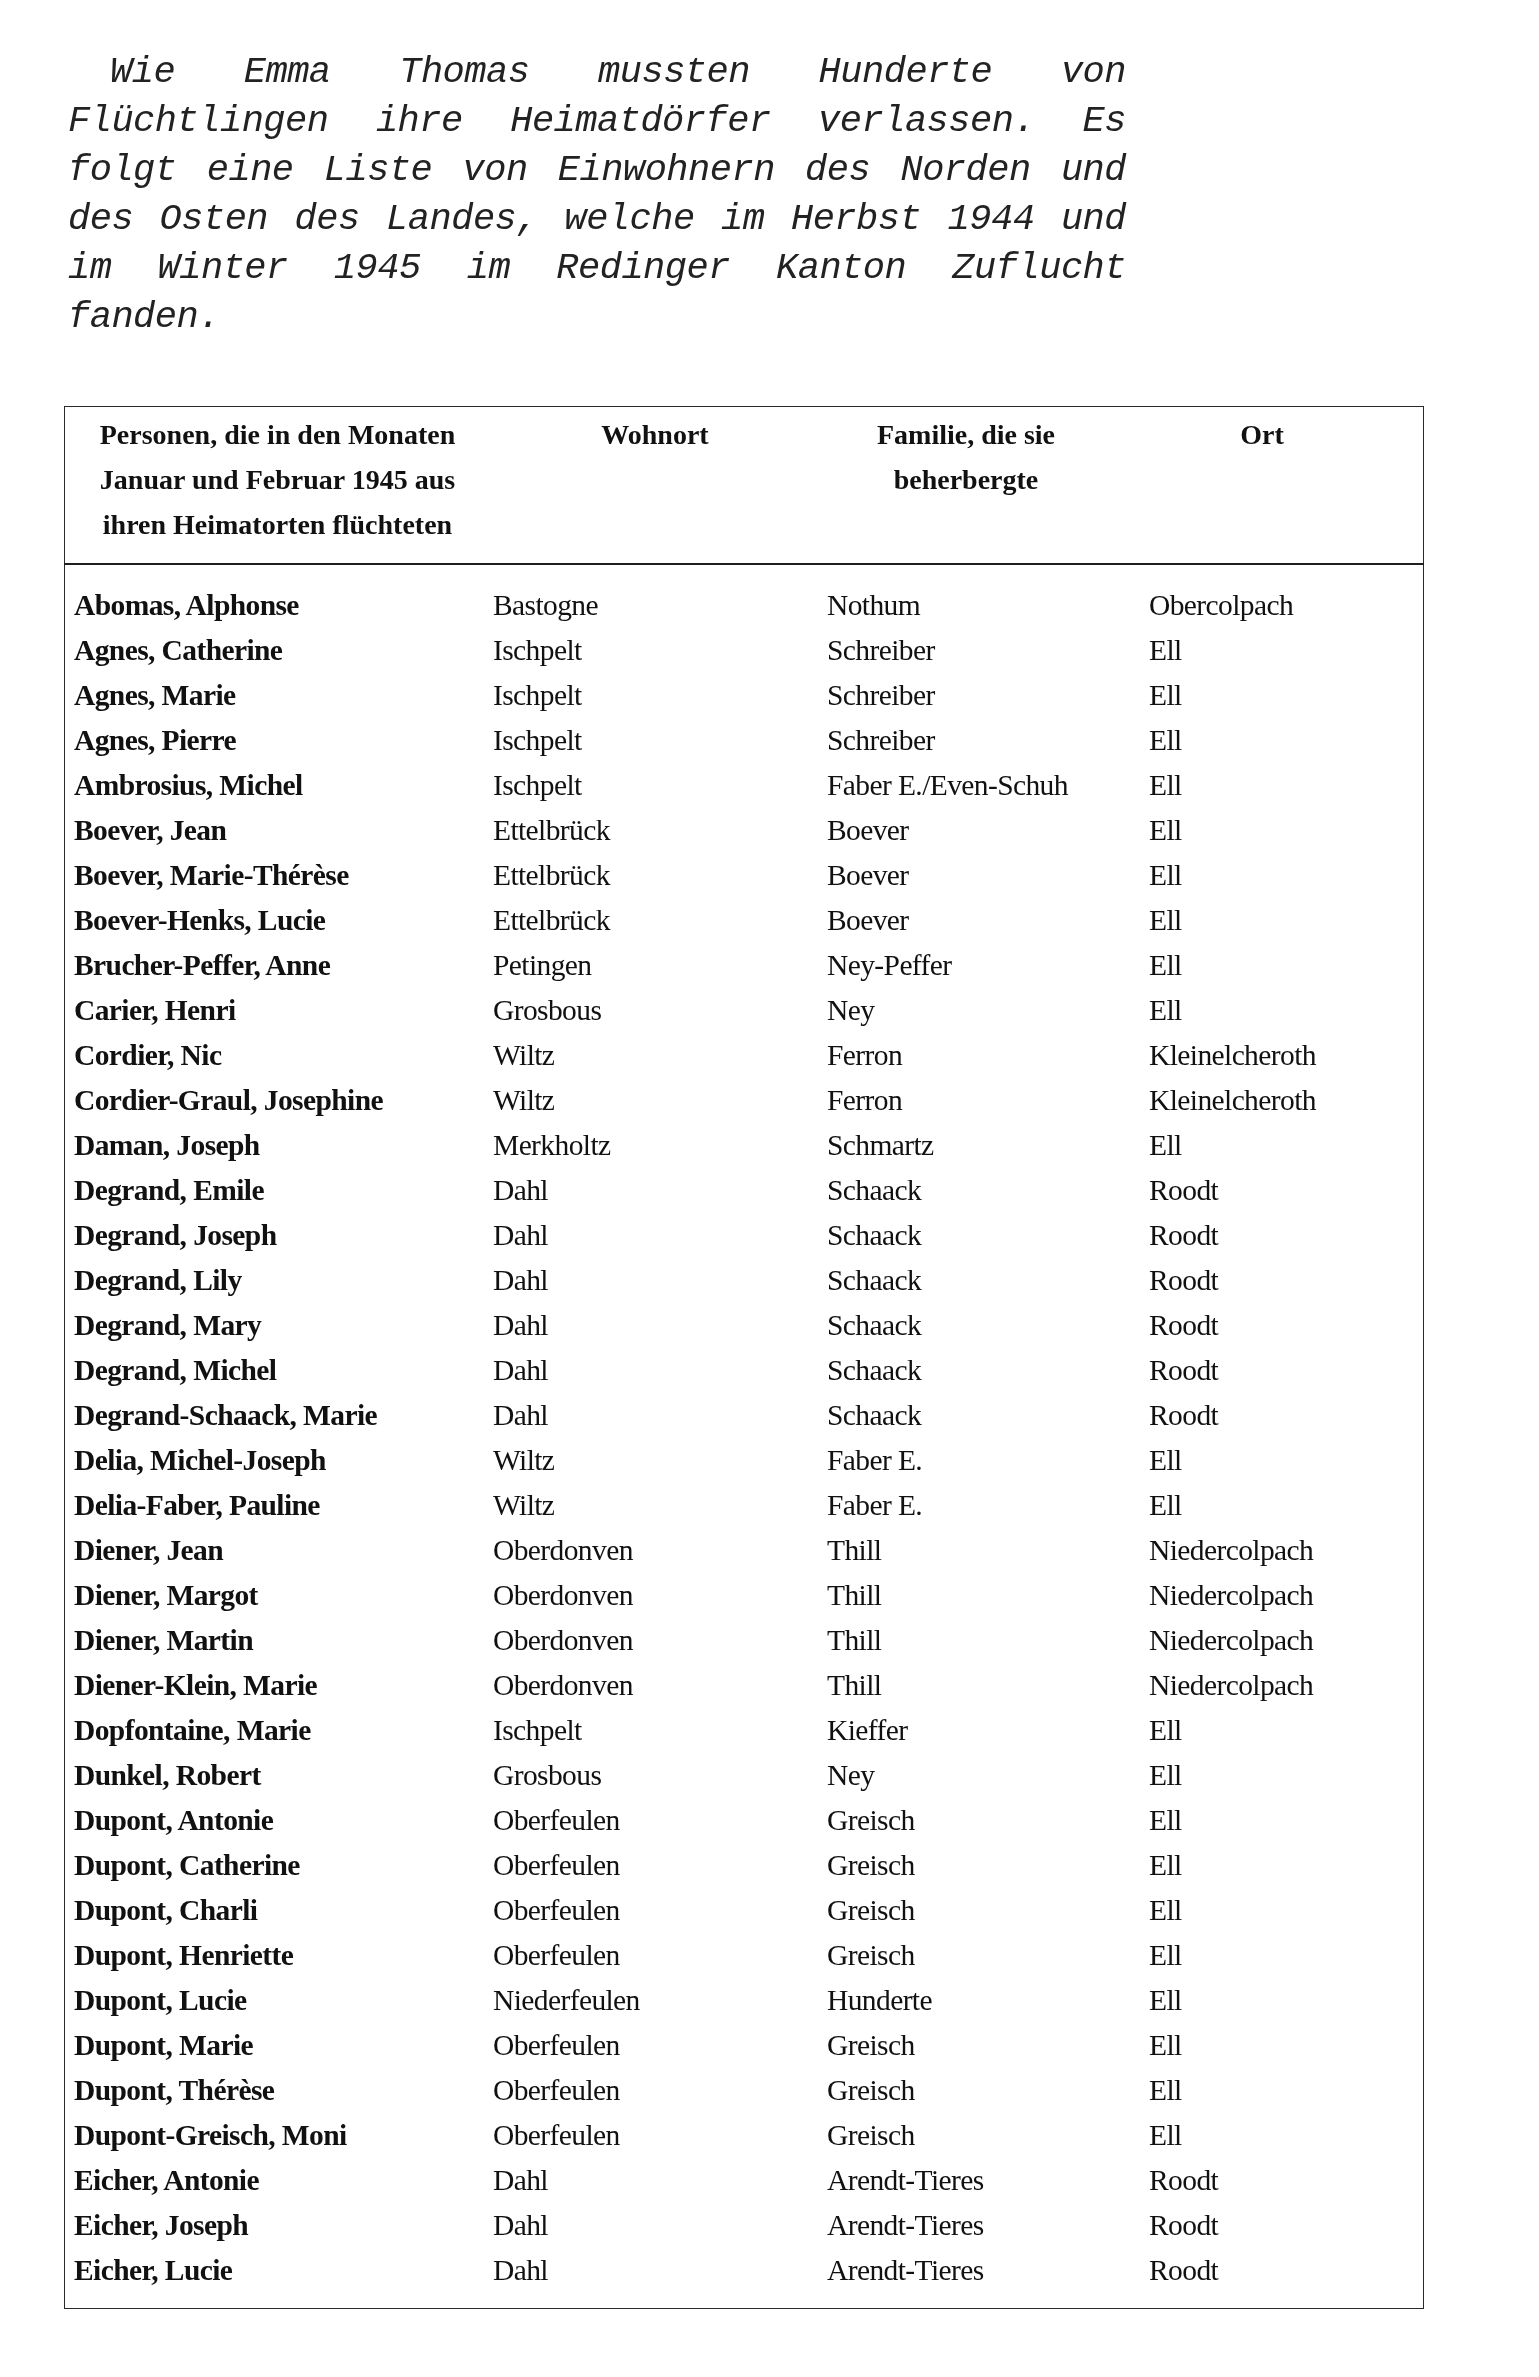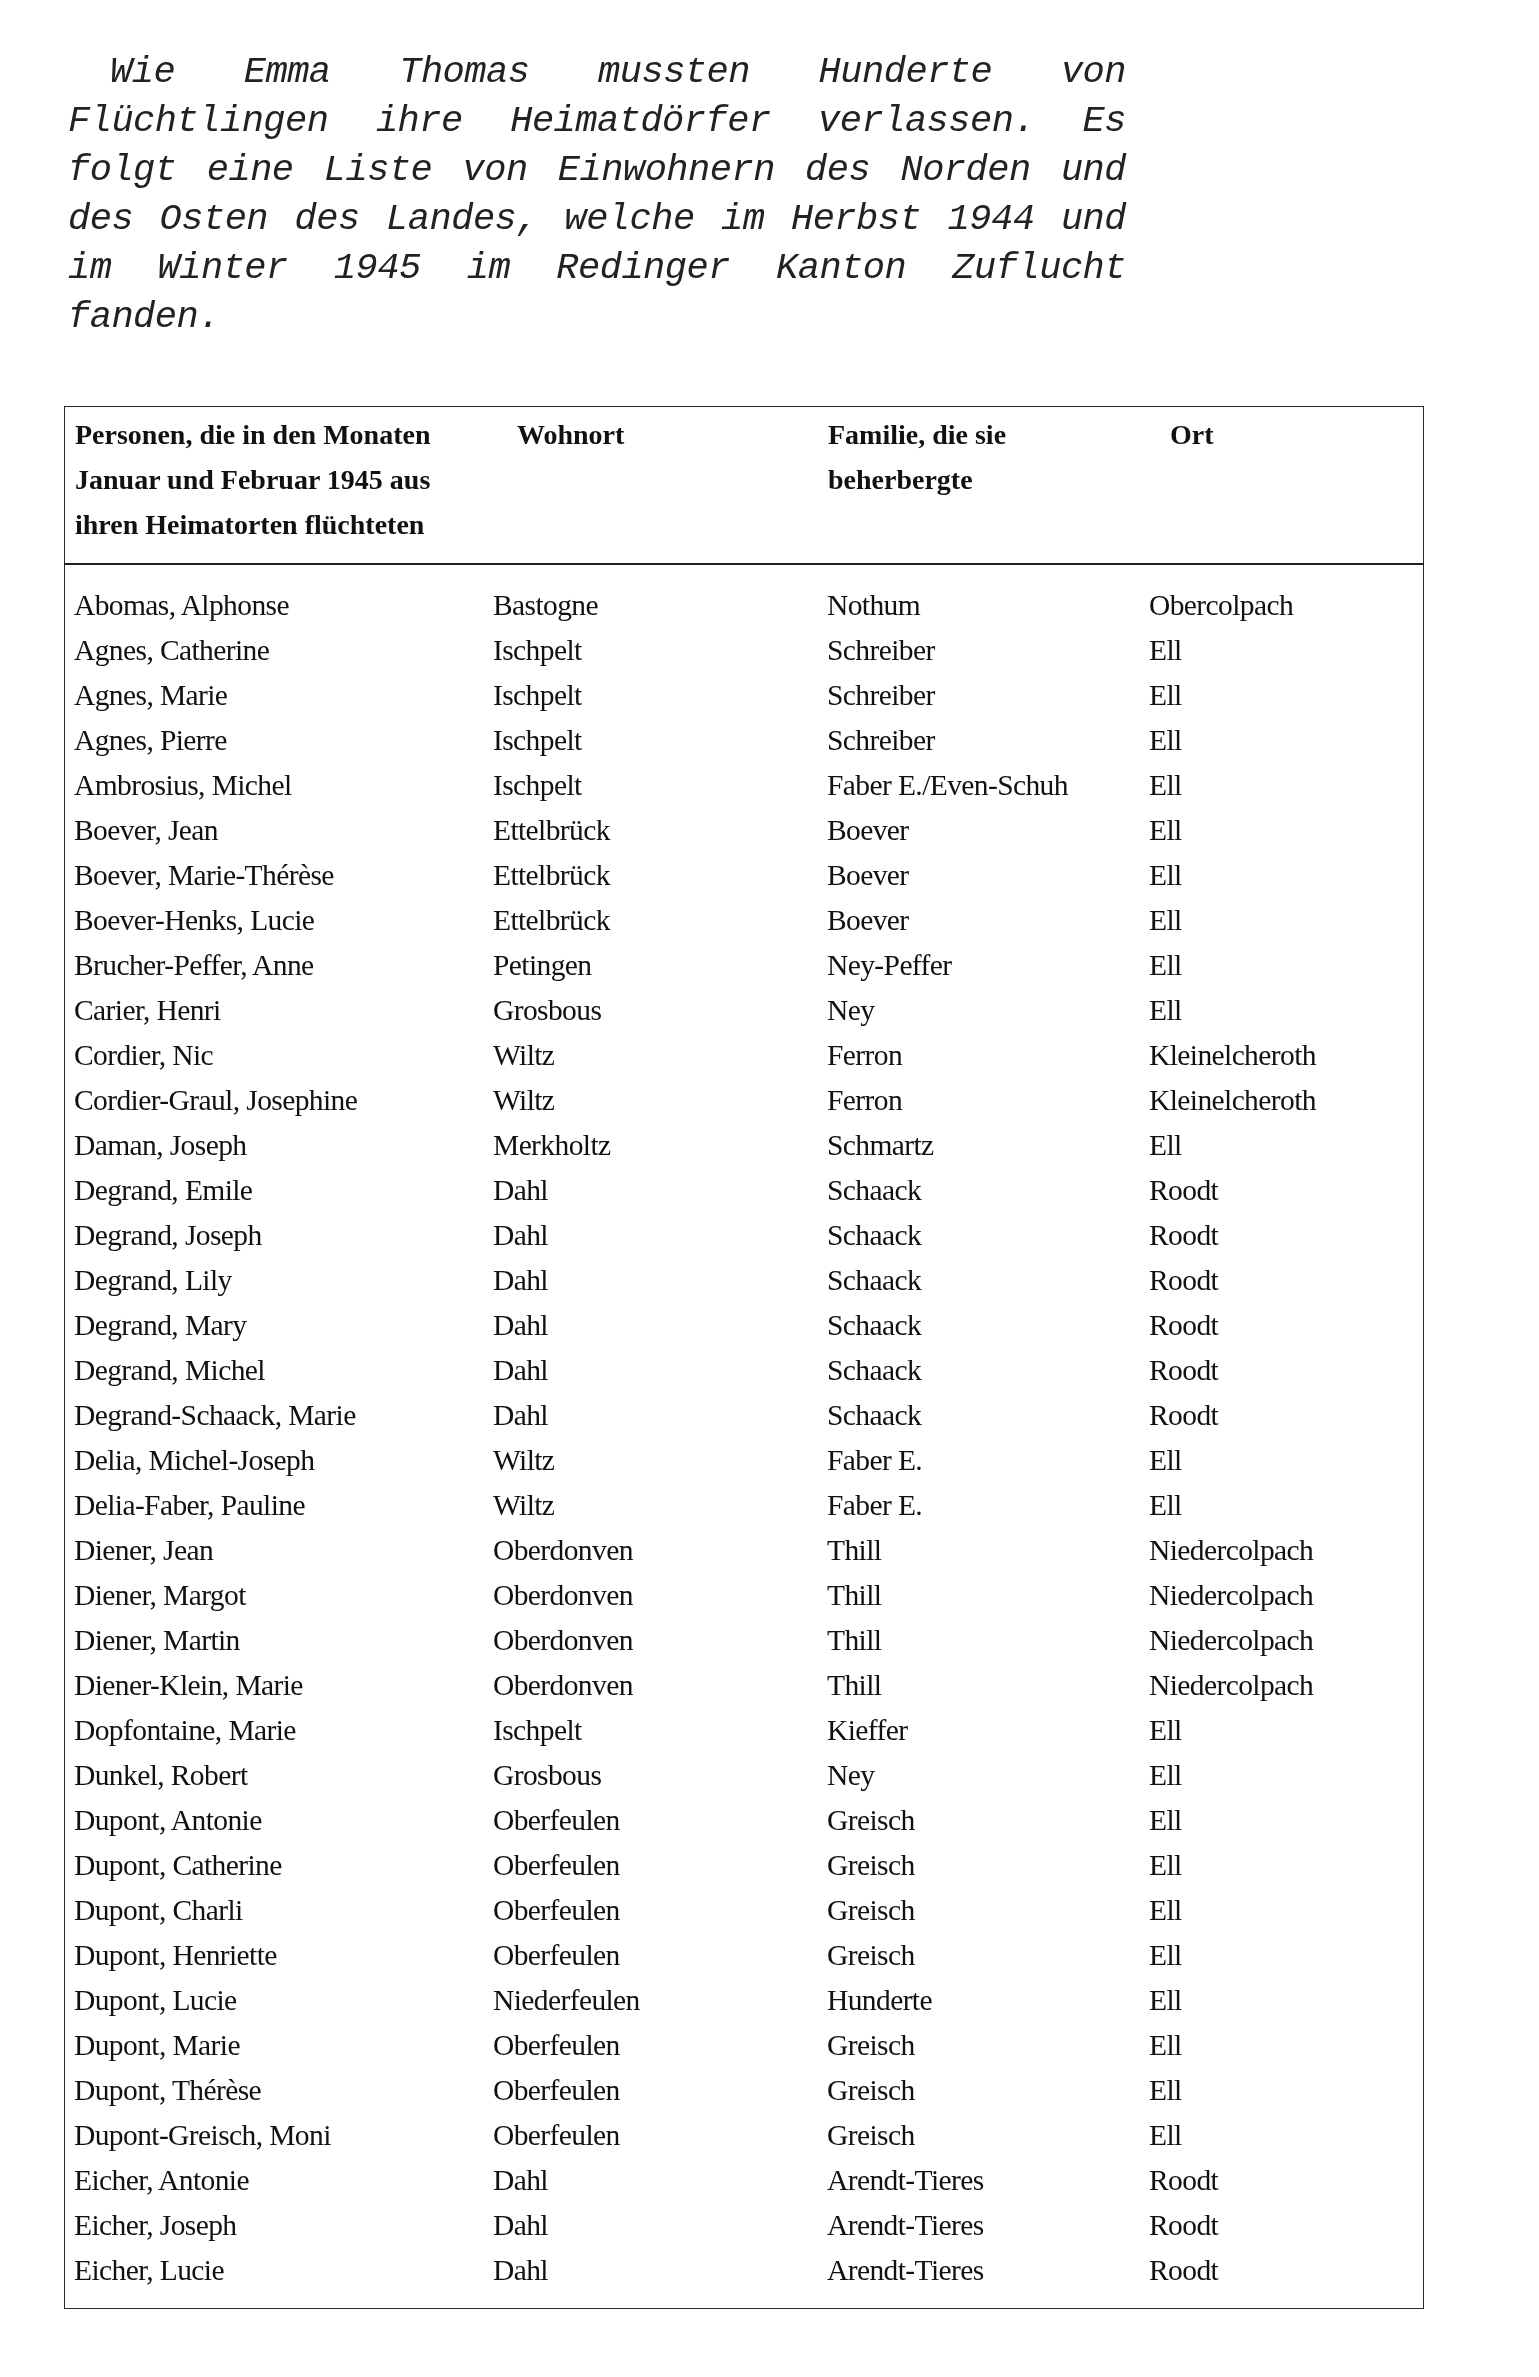--- a/index.html
+++ b/index.html
@@ -16,33 +16,34 @@
     border: 1.8px solid #2a2a2a; box-sizing: border-box;
   }
   .header-rule {
     position: absolute; left: 64px; top: 563px; width: 1360px; height: 0;
     border-top: 2.8px solid #1f1f1f;
   }
   .thead {
     position: absolute; left: 75px; top: 412px; width: 1344px; height: 147px;
     font-family: "Liberation Serif", serif; font-weight: bold; font-size: 28px; line-height: 45px;
     color: #111;
+    text-align: center;
   }
   .thead .hcell { position: absolute; top: 0; }
   .h0 { left: 0; width: 405px; }
   .h1 { left: 442px; width: 276px; }
   .h2 { left: 753px; width: 276px; }
   .h3 { left: 1075px; width: 184px; margin-left: 20px; }
   .tbody {
     position: absolute; left: 74px; top: 589px; width: 1344px;
     font-family: "Liberation Serif", serif; font-size: 29.5px; color: #111;
   }
   .row { position: relative; height: 45px; }
   .cell { position: absolute; top: 0; white-space: nowrap; letter-spacing: -0.6px; }
-  .c0 { left: 0; }
+  .c0 { left: 0; font-weight: bold; }
   .c1 { left: 419px; }
   .c2 { left: 753px; }
   .c3 { left: 1075px; }
 </style>
 </head>
 <body>
 
 <div class="intro">
   <p>Wie Emma Thomas mussten Hunderte von Flüchtlingen ihre Heimatdörfer verlassen. Es folgt eine Liste von Einwohnern des Norden und des Osten des Landes, welche im Herbst 1944 und im Winter 1945 im Redinger Kanton Zuflucht fanden.</p>
 </div>

